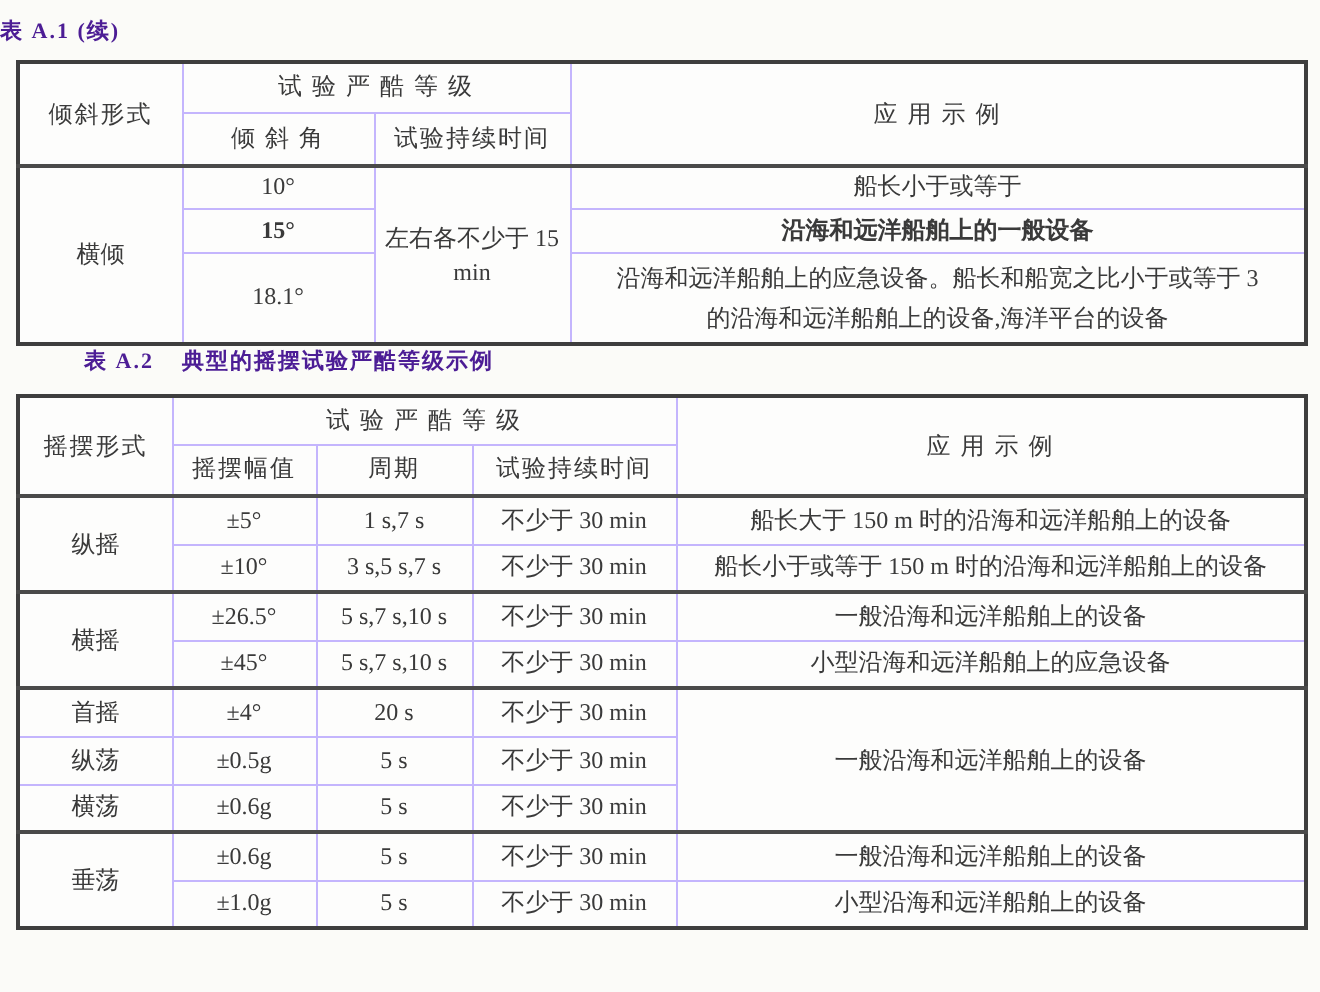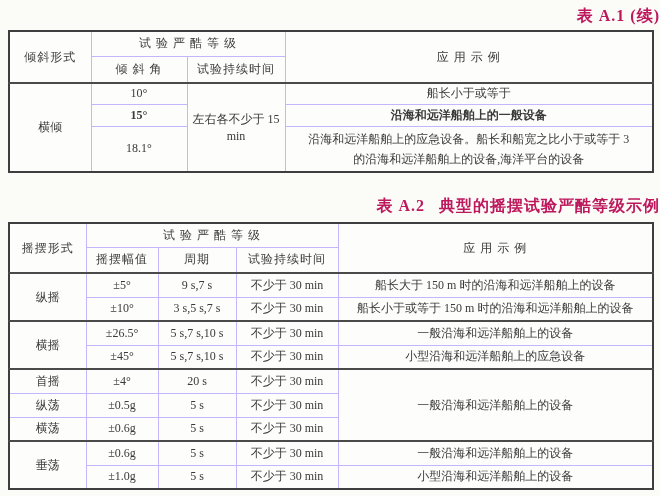--- a/index.html
+++ b/index.html
@@ -5,25 +5,25 @@
   html,body{margin:0;padding:0;}
   body{
     width:660px;height:496px;
     background:#fbfbf8;
     font-family:"Liberation Serif","DejaVu Serif",serif;
     color:#3a3a3a;
     overflow:hidden;
   }
   .page{width:660px;height:496px;position:relative;}
   .tbl-title{
-    text-align:right;font-weight:bold;font-size:16px;color:#be185d;
+    text-align:left;font-weight:bold;font-size:11px;color:#4c1d95;
     letter-spacing:1px;line-height:16px;
   }
   .title1{padding-top:8px;padding-bottom:6px;}
-  .title2{padding-top:25px;padding-bottom:8px;}
+  .title2{padding-top:0;padding-bottom:8px;margin-left:42px;}
   .title2 .gap{display:inline-block;width:14px;}
   table{
     border-collapse:collapse;table-layout:fixed;
     margin-left:8px;width:644px;
     border:2px solid #3e3e3e;
     background:#fdfdfc;
   }
   td{
     border:1px solid #c4b5fd;
     font-size:12px;line-height:17px;
@@ -104,21 +104,21 @@
     </tr>
     <tr class="hdr r-h2">
       <td>摇摆幅值</td>
       <td>周期</td>
       <td>试验持续时间</td>
     </tr>
 
     <tr class="gsep r-d">
       <td rowspan="2">纵摇</td>
       <td>±5°</td>
-      <td>9 s,7 s</td>
+      <td>1 s,7 s</td>
       <td>不少于 30 min</td>
       <td>船长大于 150 m 时的沿海和远洋船舶上的设备</td>
     </tr>
     <tr class="r-d">
       <td>±10°</td>
       <td>3 s,5 s,7 s</td>
       <td>不少于 30 min</td>
       <td>船长小于或等于 150 m 时的沿海和远洋船舶上的设备</td>
     </tr>
 

